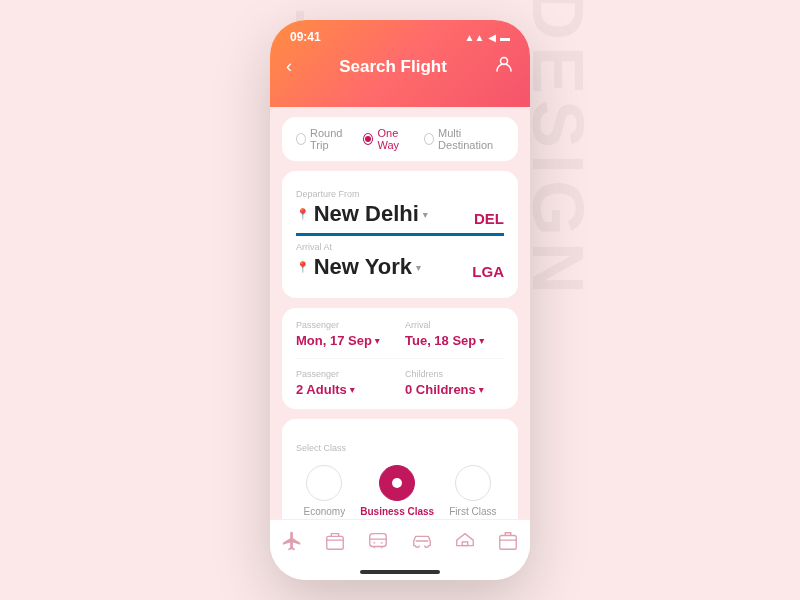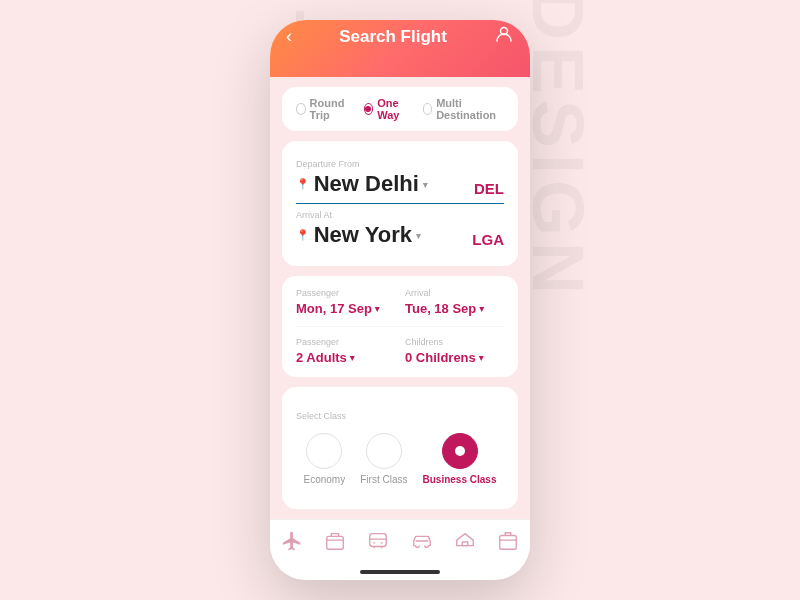--- a/index.html
+++ b/index.html
@@ -106,21 +106,20 @@
     .trip-type-card {
       background: #fff;
       border-radius: 14px;
       padding: 10px 14px;
       margin-top: 10px;
     }
     .trip-types {
       display: flex;
       gap: 10px;
       align-items: center;
-      font-weight: bold;
     }
     .trip-option {
       display: flex;
       align-items: center;
       gap: 4px;
       font-size: 11px;
       color: #999;
       cursor: pointer;
     }
     .trip-option.active {
@@ -150,21 +149,21 @@
       border-radius: 14px;
       padding: 12px 14px;
     }
     .location-row {
       display: flex;
       align-items: flex-end;
       justify-content: space-between;
       padding: 6px 0;
     }
     .location-row + .location-row {
-      border-top: 1px solid #0369a1;
+      border-top: 3px solid #0369a1;
     }
     .location-left {
       display: flex;
       flex-direction: column;
     }
     .location-label {
       font-size: 9px;
       color: #bbb;
       margin-bottom: 2px;
     }
@@ -351,20 +350,28 @@
 <body>
 
 <div class="bg-text-left">FLIGHT SEARCH</div>
 
 <div class="bg-text-right">APP DESIGN</div>
 
 <div class="phone">
 
   <div class="header">
 
+    <div class="status-bar">
+      <span class="status-time">09:41</span>
+      <div class="status-icons">
+        <span>▲▲</span>
+        <span>◀</span>
+        <span>▬</span>
+      </div>
+    </div>
 
     <div class="nav-bar">
       <span class="nav-back">‹</span>
       <span class="nav-title">Search Flight</span>
       <span class="nav-user">
         <svg width="20" height="20" viewBox="0 0 20 20" fill="none" xmlns="http://www.w3.org/2000/svg">
           <circle cx="10" cy="7" r="3.5" stroke="white" stroke-width="1.5"></circle>
           <path d="M3 17c0-3.866 3.134-7 7-7s7 3.134 7 7" stroke="white" stroke-width="1.5" stroke-linecap="round"></path>
         </svg>
       </span>
@@ -458,30 +465,30 @@
     <div class="class-card">
       <div class="class-label">Select Class</div>
       <div class="class-options">
         <div class="class-option">
           <div class="class-circle">
             <div class="class-circle-inner"></div>
           </div>
           <span class="class-name">Economy</span>
         </div>
         <div class="class-option">
+          <div class="class-circle active">
+            <div class="class-circle-inner"></div>
+          </div>
+          <span class="class-name active">Business Class</span>
+        </div>
+        <div class="class-option">
           <div class="class-circle">
             <div class="class-circle-inner"></div>
           </div>
           <span class="class-name">First Class</span>
-        </div>
-        <div class="class-option">
-          <div class="class-circle active">
-            <div class="class-circle-inner"></div>
-          </div>
-          <span class="class-name active">Business Class</span>
         </div>
       </div>
     </div>
 
     <button class="search-btn">Search</button>
 
   </div>
 
   <div class="bottom-nav">
     <div class="bottom-nav-item">

